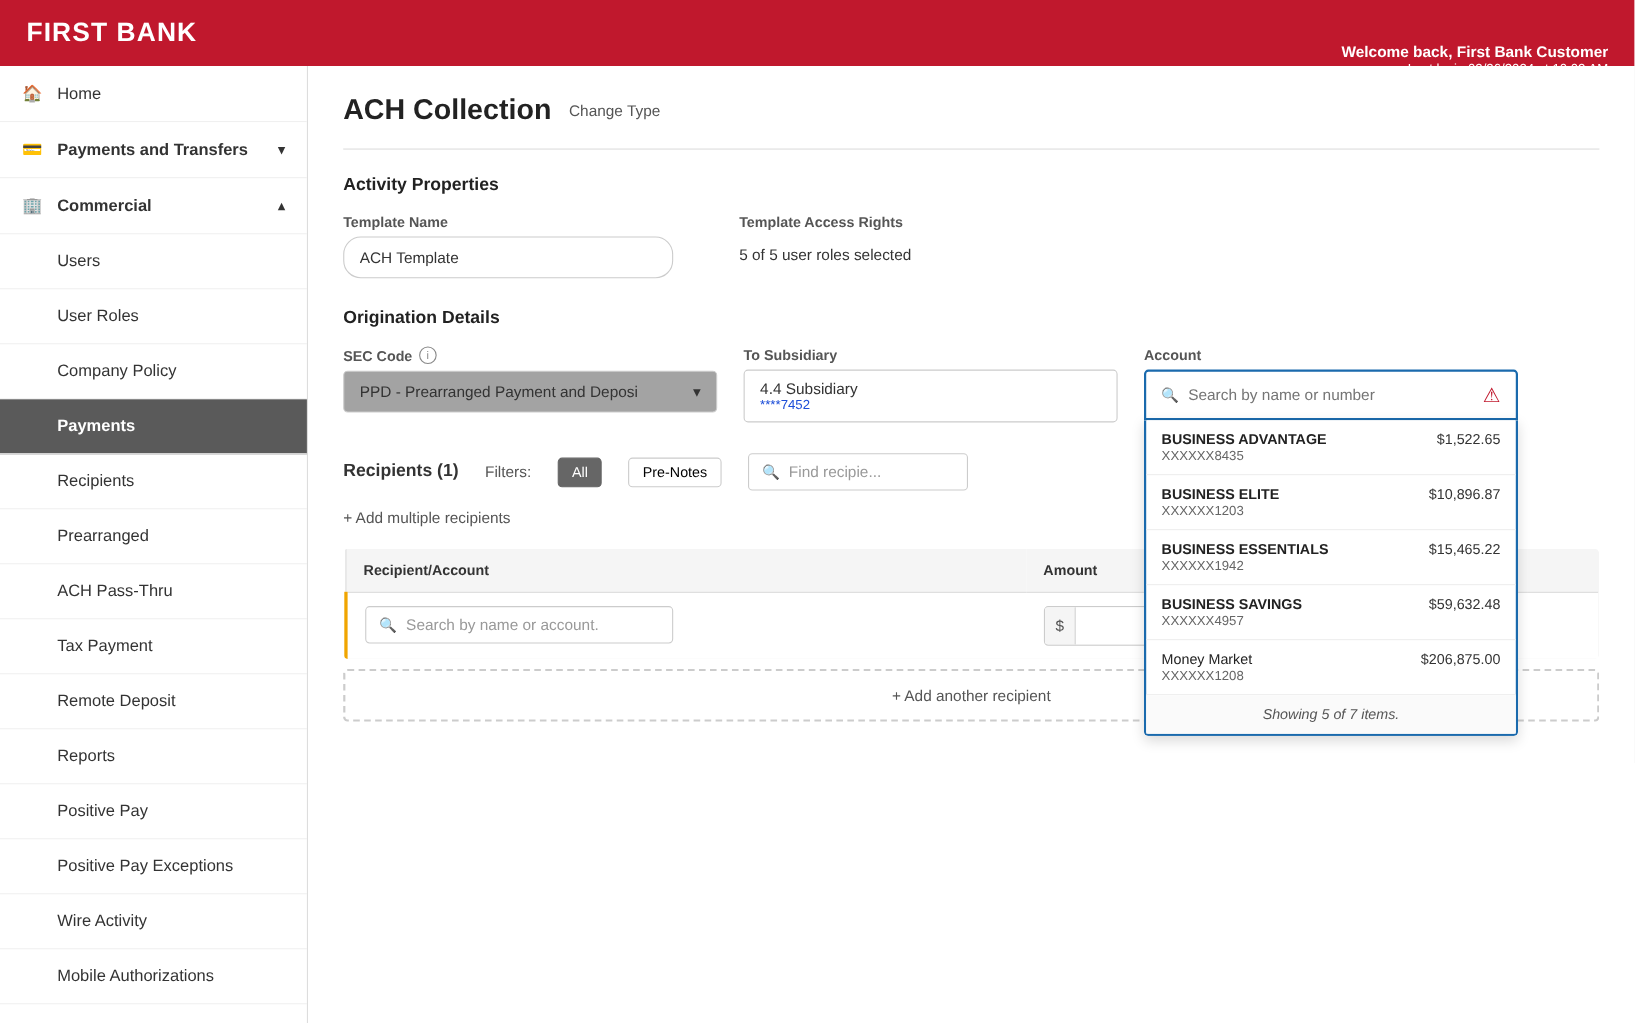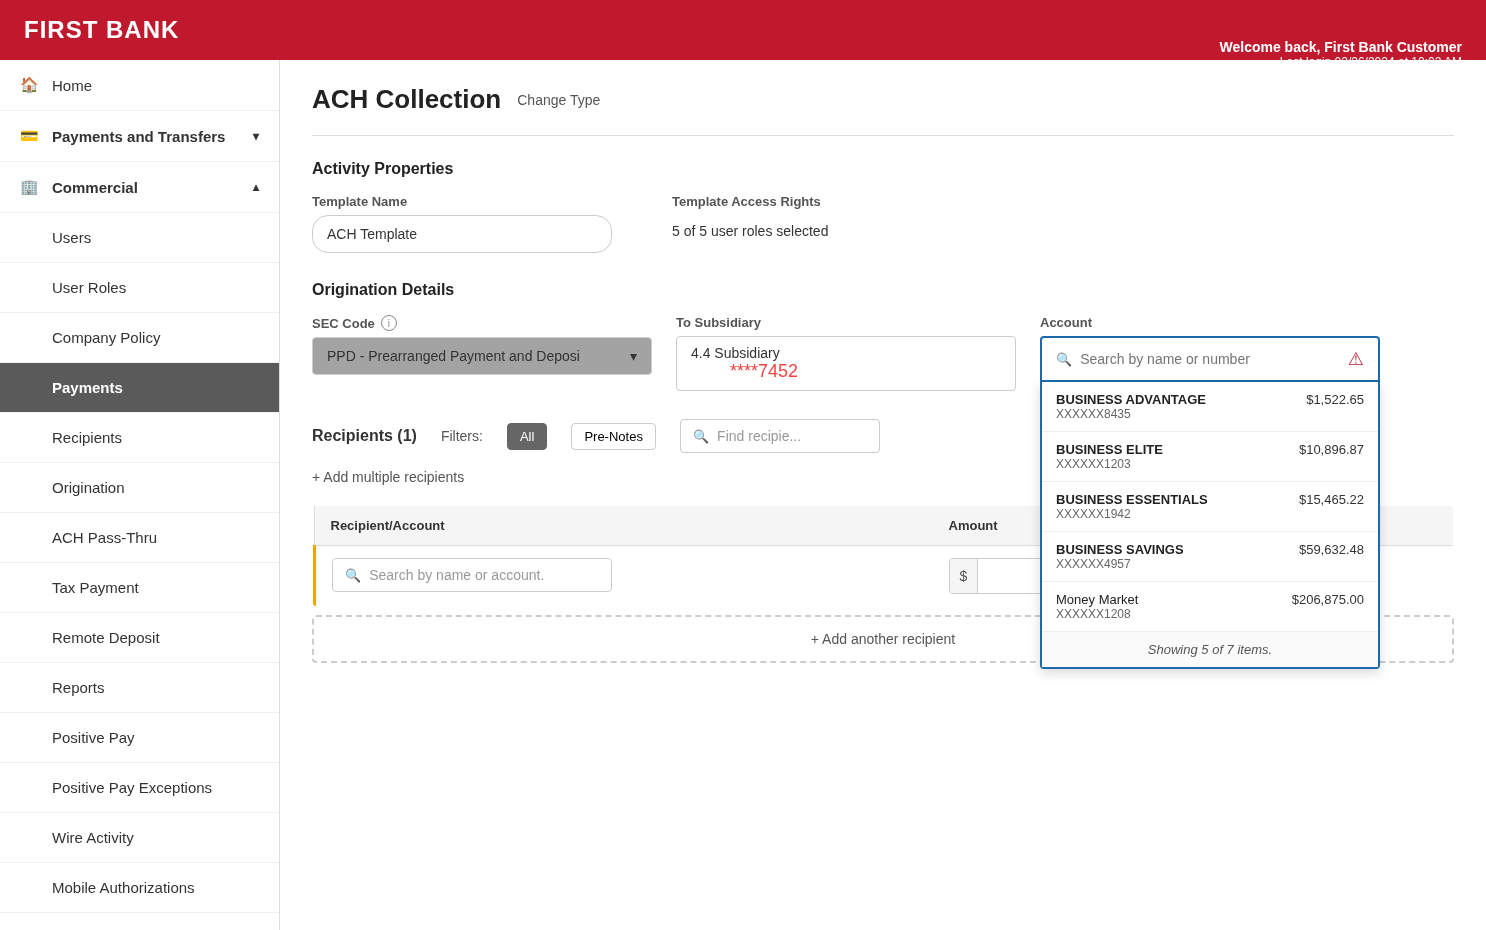--- a/index.html
+++ b/index.html
@@ -194,21 +194,21 @@
     }
     .subsidiary-box {
       border: 1px solid #ccc;
       border-radius: 4px;
       padding: 8px 14px;
       font-size: 14px;
       width: 340px;
       color: #333;
     }
     .subsidiary-name { font-weight: 500; }
-    .subsidiary-acct { color: #ef4444; font-size: 18px; margin-left: 39px; }
+    .subsidiary-acct { color: #1d4ed8; font-size: 12px; }
 
     
     .account-dropdown-container {
       position: relative;
       width: 340px;
     }
     .account-search-box {
       border: 2px solid #1a6aad;
       border-radius: 4px 4px 0 0;
       padding: 10px 14px;
@@ -445,21 +445,21 @@
 
     <div class="sidebar-item sidebar-sub active">
       <span>Payments</span>
     </div>
 
     <div class="sidebar-item sidebar-sub">
       <span>Recipients</span>
     </div>
 
     <div class="sidebar-item sidebar-sub">
-      <span>Origination</span>
+      <span>Prearranged</span>
     </div>
 
     <div class="sidebar-item sidebar-sub">
       <span>ACH Pass-Thru</span>
     </div>
 
     <div class="sidebar-item sidebar-sub">
       <span>Tax Payment</span>
     </div>
 

